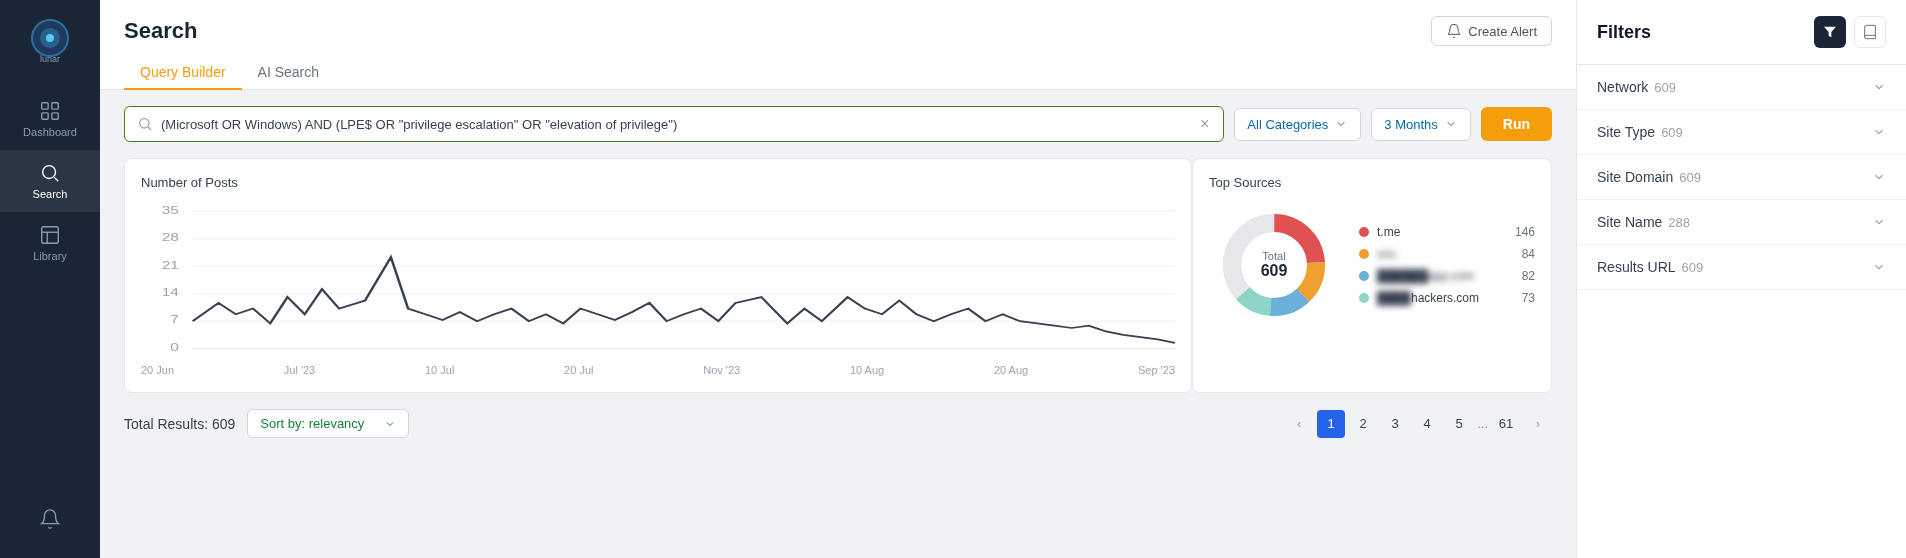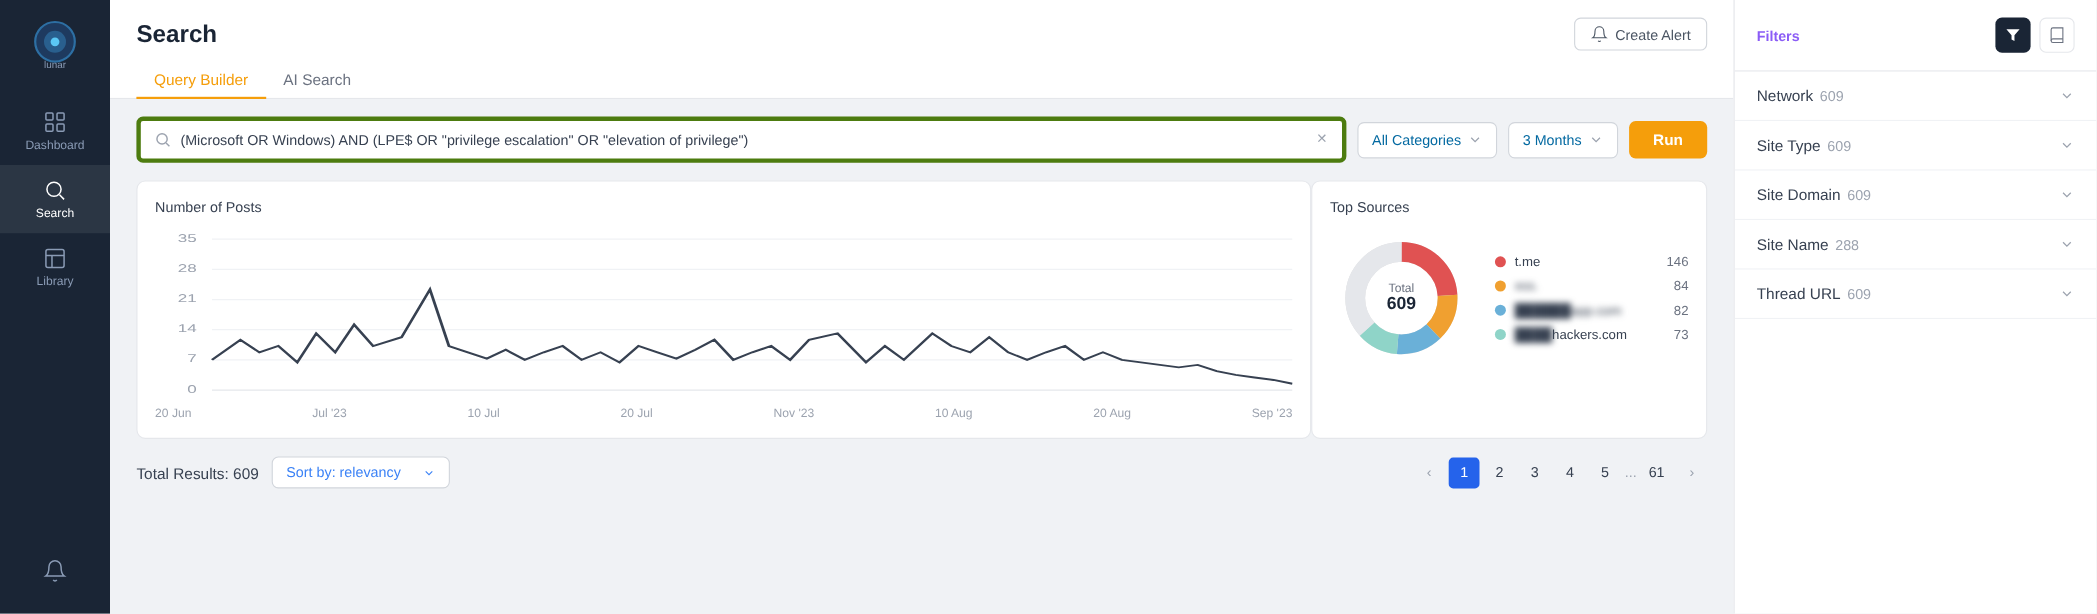--- a/index.html
+++ b/index.html
@@ -107,21 +107,21 @@
     .search-bar {
       display: flex;
       align-items: center;
       gap: 10px;
       margin-bottom: 16px;
     }
     .search-input-wrapper {
       display: flex;
       align-items: center;
       background: #fff;
-      border: 4px solid #4d7c0f;
+      border: 1px solid #4d7c0f;
       border-radius: 6px;
       padding: 8px 12px;
       flex: 1;
       gap: 8px;
     }
     .search-input {
       border: none;
       outline: none;
       flex: 1;
       font-size: 13px;
@@ -272,21 +272,21 @@
     }
     .sort-btn {
       display: flex;
       align-items: center;
       gap: 20px;
       background: #fff;
       border: 1px solid #d1d5db;
       border-radius: 6px;
       padding: 6px 12px;
       font-size: 13px;
-      color: #3b82f6;
+      color: #15803d;
       cursor: pointer;
     }
     .pagination {
       margin-left: auto;
       display: flex;
       align-items: center;
       gap: 4px;
     }
     .page-btn {
       width: 28px;
@@ -323,23 +323,23 @@
       overflow-y: auto;
     }
     .filters-header {
       padding: 16px 20px;
       display: flex;
       justify-content: space-between;
       align-items: center;
       border-bottom: 1px solid #e5e7eb;
     }
     .filters-title {
-      font-size: 13px;
+      font-size: 18px;
       font-weight: 600;
-      color: #8b5cf6;
+      color: #0f172a;
     }
     .filters-icons {
       display: flex;
       gap: 8px;
     }
     .filter-icon-btn {
       width: 32px;
       height: 32px;
       display: flex;
       align-items: center;
@@ -643,20 +643,20 @@
       <span class="filter-count">288</span>
     </div>
     <svg width="14" height="14" viewBox="0 0 24 24" fill="none" stroke="#9ca3af" stroke-width="2" class="filter-chevron">
         <polyline points="6 9 12 15 18 9"></polyline>
       </svg>
   </div>
 
 
   <div class="filter-section">
     <div class="filter-section-left">
-      <span class="filter-label">Thread URL</span>
+      <span class="filter-label">Results URL</span>
       <span class="filter-count">609</span>
     </div>
     <svg width="14" height="14" viewBox="0 0 24 24" fill="none" stroke="#9ca3af" stroke-width="2" class="filter-chevron">
         <polyline points="6 9 12 15 18 9"></polyline>
       </svg>
   </div>
 </div>
 
 </body></html>

